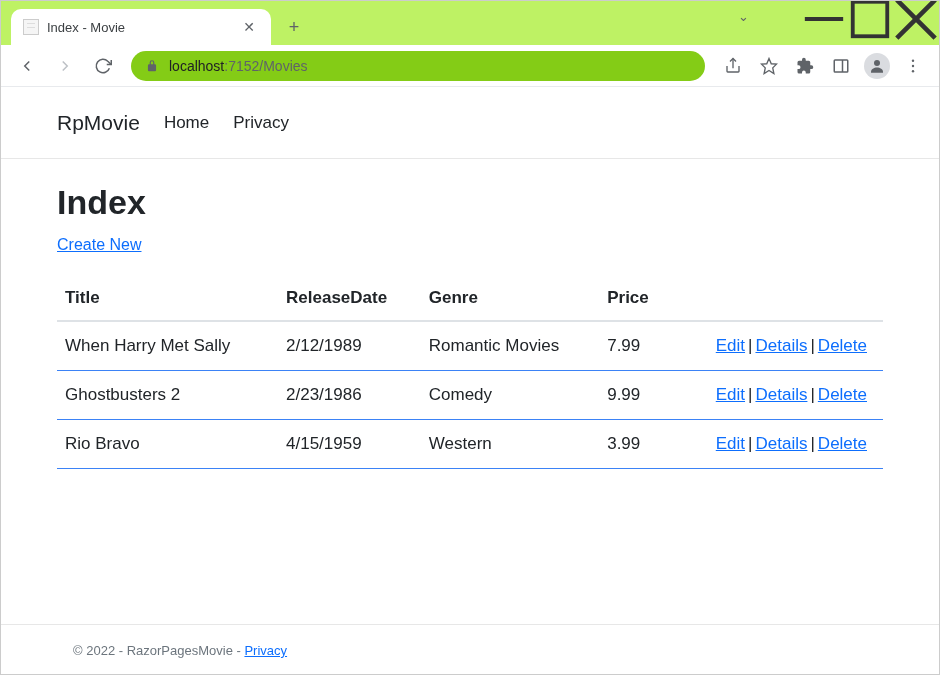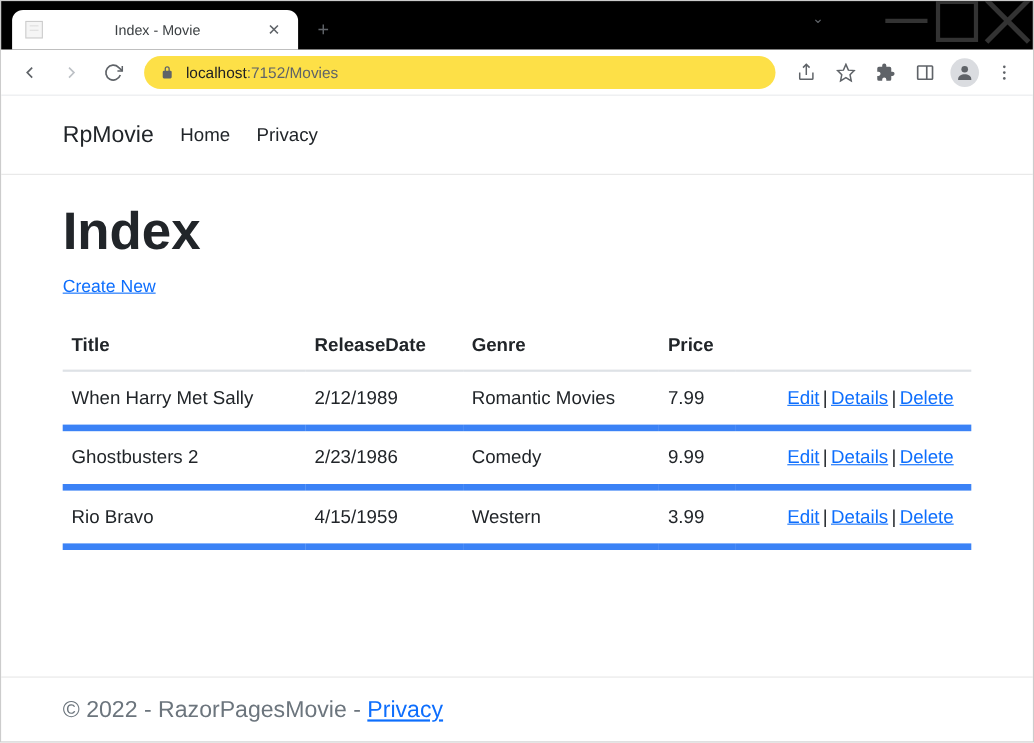--- a/index.html
+++ b/index.html
@@ -7,25 +7,24 @@
       font-family: "Segoe UI", Tahoma, Geneva, sans-serif;
       background: #fff;
       width: 940px;
       height: 675px;
       overflow: hidden;
       border: 1px solid #ccc;
     }
     
     .titlebar {
       height: 44px;
-      background: #000000;
+      background: #bef264;
       display: flex;
       align-items: flex-end;
       position: relative;
-      text-align: center;
     }
     .tab {
       background: #fff;
       height: 36px;
       width: 260px;
       margin-left: 10px;
       border-radius: 10px 10px 0 0;
       display: flex;
       align-items: center;
       padding: 0 12px;
@@ -78,21 +77,21 @@
     }
     .nav-btn {
       width: 32px; height: 32px;
       display: flex; align-items: center; justify-content: center;
       color: #5f6368; cursor: pointer; border-radius: 50%;
     }
     .nav-btn.disabled { color: #bdc1c6; }
     .nav-btn svg { width: 18px; height: 18px; }
     .address {
       flex: 1; height: 30px;
-      background: #fde047; border-radius: 15px;
+      background: #84cc16; border-radius: 15px;
       display: flex; align-items: center;
       padding: 0 14px; gap: 10px;
       margin: 0 6px;
     }
     .lock-icon { color: #5f6368; }
     .lock-icon svg { width: 14px; height: 14px; display: block; }
     .url { font-size: 14px; color: #5f6368; }
     .url .host { color: #202124; }
     .ext-icons { display: flex; align-items: center; gap: 4px; }
     .ext-icon {
@@ -119,21 +118,21 @@
       padding: 0 56px;
       gap: 24px;
     }
     .brand { font-size: 21px; color: #212529; }
     .nav-link { font-size: 17px; color: #212529; cursor: pointer; }
     .content {
       flex: 1;
       padding: 24px 56px;
     }
     h1 {
-      font-size: 48px;
+      font-size: 34px;
       font-weight: 600;
       color: #212529;
       margin-bottom: 14px;
     }
     .create-link {
       color: #0d6efd;
       text-decoration: underline;
       font-size: 16px;
       cursor: pointer;
       display: inline-block;
@@ -146,38 +145,38 @@
     }
     thead th {
       text-align: left;
       font-weight: 700;
       color: #212529;
       padding: 10px 8px 12px;
       border-bottom: 2px solid #dee2e6;
     }
     tbody td {
       padding: 14px 8px;
-      border-bottom: 6px solid #3b82f6;
+      border-bottom: 1px solid #3b82f6;
       color: #212529;
       vertical-align: middle;
     }
     tbody td:last-child { text-align: right; padding-right: 16px; }
     .row-actions {
       white-space: nowrap;
     }
     .row-actions a {
       color: #0d6efd;
       text-decoration: underline;
       cursor: pointer;
     }
     .row-actions .sep { color: #212529; padding: 0 3px; }
     .footer {
       border-top: 1px solid #e7e7e7;
-      padding: 18px 56px;
-      font-size: 21px;
+      padding: 18px 72px;
+      font-size: 13px;
       color: #6c757d;
     }
     .footer a { color: #0d6efd; text-decoration: underline; cursor: pointer; }
   </style>
 </head>
 <body>
 
 <div class="titlebar">
   <div class="tab">
     <div class="tab-favicon"></div>

